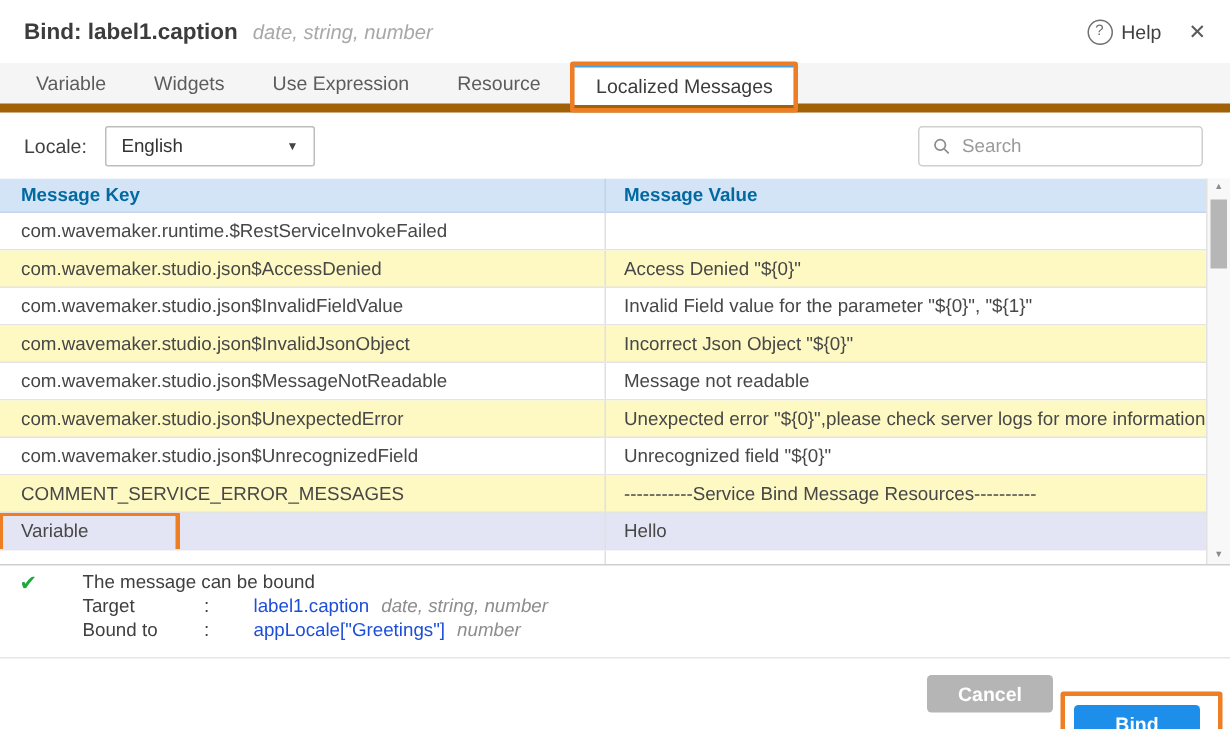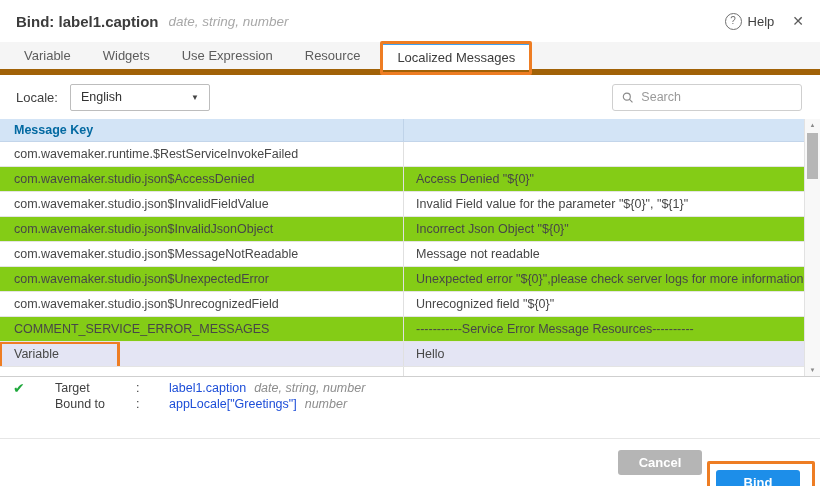--- a/index.html
+++ b/index.html
@@ -31,21 +31,21 @@
   .search input{border:none;outline:none;font-size:12.5px;color:#333;width:100%;font-family:inherit;background:transparent;}
   .search input::placeholder{color:#9a9a9a;}
 
   
   .tablewrap{position:absolute;top:119px;left:0;right:0;height:258px;display:flex;border-bottom:1px solid #cfcfcf;box-sizing:border-box;}
   .tbl{flex:1;display:flex;flex-direction:column;overflow:hidden;}
   .thead{height:23px;flex:0 0 23px;background:#d3e4f6;display:flex;align-items:center;font-weight:bold;font-size:12.5px;color:#0369a1;border-bottom:1px solid #c3d5ea;box-sizing:border-box;}
   .th-key{width:404px;padding-left:14px;box-sizing:border-box;border-right:1px solid #bfd3e9;height:100%;display:flex;align-items:center;}
   .th-val{flex:1;padding-left:12px;display:flex;align-items:center;height:100%;}
   .row{height:25px;flex:0 0 25px;display:flex;align-items:center;font-size:12.5px;color:#474747;border-bottom:1px solid #e4e4e4;box-sizing:border-box;background:#fff;cursor:pointer;}
-  .row.alt{background:#84cc16;}
+  .row.alt{background:#fef9c3;}
   .row.selected{background:#e4e5f4;}
   .row.partial{height:10px;flex:0 0 10px;border-bottom:none;}
   .cell-key{position:relative;width:404px;padding-left:14px;box-sizing:border-box;border-right:1px solid #e0e0e0;height:100%;display:flex;align-items:center;white-space:nowrap;overflow:hidden;}
   .cell-val{flex:1;padding-left:12px;height:100%;display:flex;align-items:center;white-space:nowrap;overflow:hidden;}
   .ann-row{left:-1px;top:-1px;width:121px;height:28px;}
 
   
   .sbar{width:16px;flex:0 0 16px;background:#f8f8f8;border-left:1px solid #e2e2e2;position:relative;box-sizing:border-box;cursor:pointer;}
   .sbar-up{position:absolute;top:3px;left:0;right:0;text-align:center;font-size:6px;color:#8a8a8a;line-height:1;}
   .sbar-thumb{position:absolute;top:14px;left:2px;right:2px;height:46px;background:#b6b6b6;}
@@ -106,20 +106,21 @@
           <line x1="8.6" y1="8.6" x2="12" y2="12" stroke="#8a8a8a" stroke-width="1.3"></line>
         </svg>
       <input type="text" placeholder="Search" style="">
     </div>
   </div>
 
   <div class="tablewrap">
     <div class="tbl">
       <div class="thead">
         <div class="th-key">Message Key</div>
+        <div class="th-val">Message Value</div>
       </div>
       <div class="row">
         <div class="cell-key">com.wavemaker.runtime.$RestServiceInvokeFailed</div>
       </div>
       <div class="row alt">
         <div class="cell-key">com.wavemaker.studio.json$AccessDenied</div>
         <div class="cell-val">Access Denied "${0}"</div>
       </div>
       <div class="row">
         <div class="cell-key">com.wavemaker.studio.json$InvalidFieldValue</div>
@@ -136,21 +137,21 @@
       <div class="row alt">
         <div class="cell-key">com.wavemaker.studio.json$UnexpectedError</div>
         <div class="cell-val">Unexpected error "${0}",please check server logs for more information</div>
       </div>
       <div class="row">
         <div class="cell-key">com.wavemaker.studio.json$UnrecognizedField</div>
         <div class="cell-val">Unrecognized field "${0}"</div>
       </div>
       <div class="row alt">
         <div class="cell-key">COMMENT_SERVICE_ERROR_MESSAGES</div>
-        <div class="cell-val">-----------Service Error Message Resources----------</div>
+        <div class="cell-val">-----------Service Bind Message Resources----------</div>
       </div>
       <div class="row selected">
         <div class="cell-key">
           <span>Variable</span>
           <div class="ann ann-row"></div>
         </div>
         <div class="cell-val">Hello</div>
       </div>
       <div class="row partial">
         <div class="cell-key"></div>
@@ -159,20 +160,23 @@
     </div>
     <div class="sbar">
       <div class="sbar-up">▲</div>
       <div class="sbar-thumb"></div>
       <div class="sbar-down">▼</div>
     </div>
   </div>
 
   <div class="summary">
     <span class="check-icon">✔</span>
+    <div class="sum-line">
+      <span>The message can be bound</span>
+    </div>
     <div class="sum-line">
       <span class="sum-label">Target</span>
       <span class="sum-colon">:</span>
       <span class="sum-value">label1.caption</span>
       <span class="sum-type">date, string, number</span>
     </div>
     <div class="sum-line">
       <span class="sum-label">Bound to</span>
       <span class="sum-colon">:</span>
       <span class="sum-value">appLocale["Greetings"]</span>

